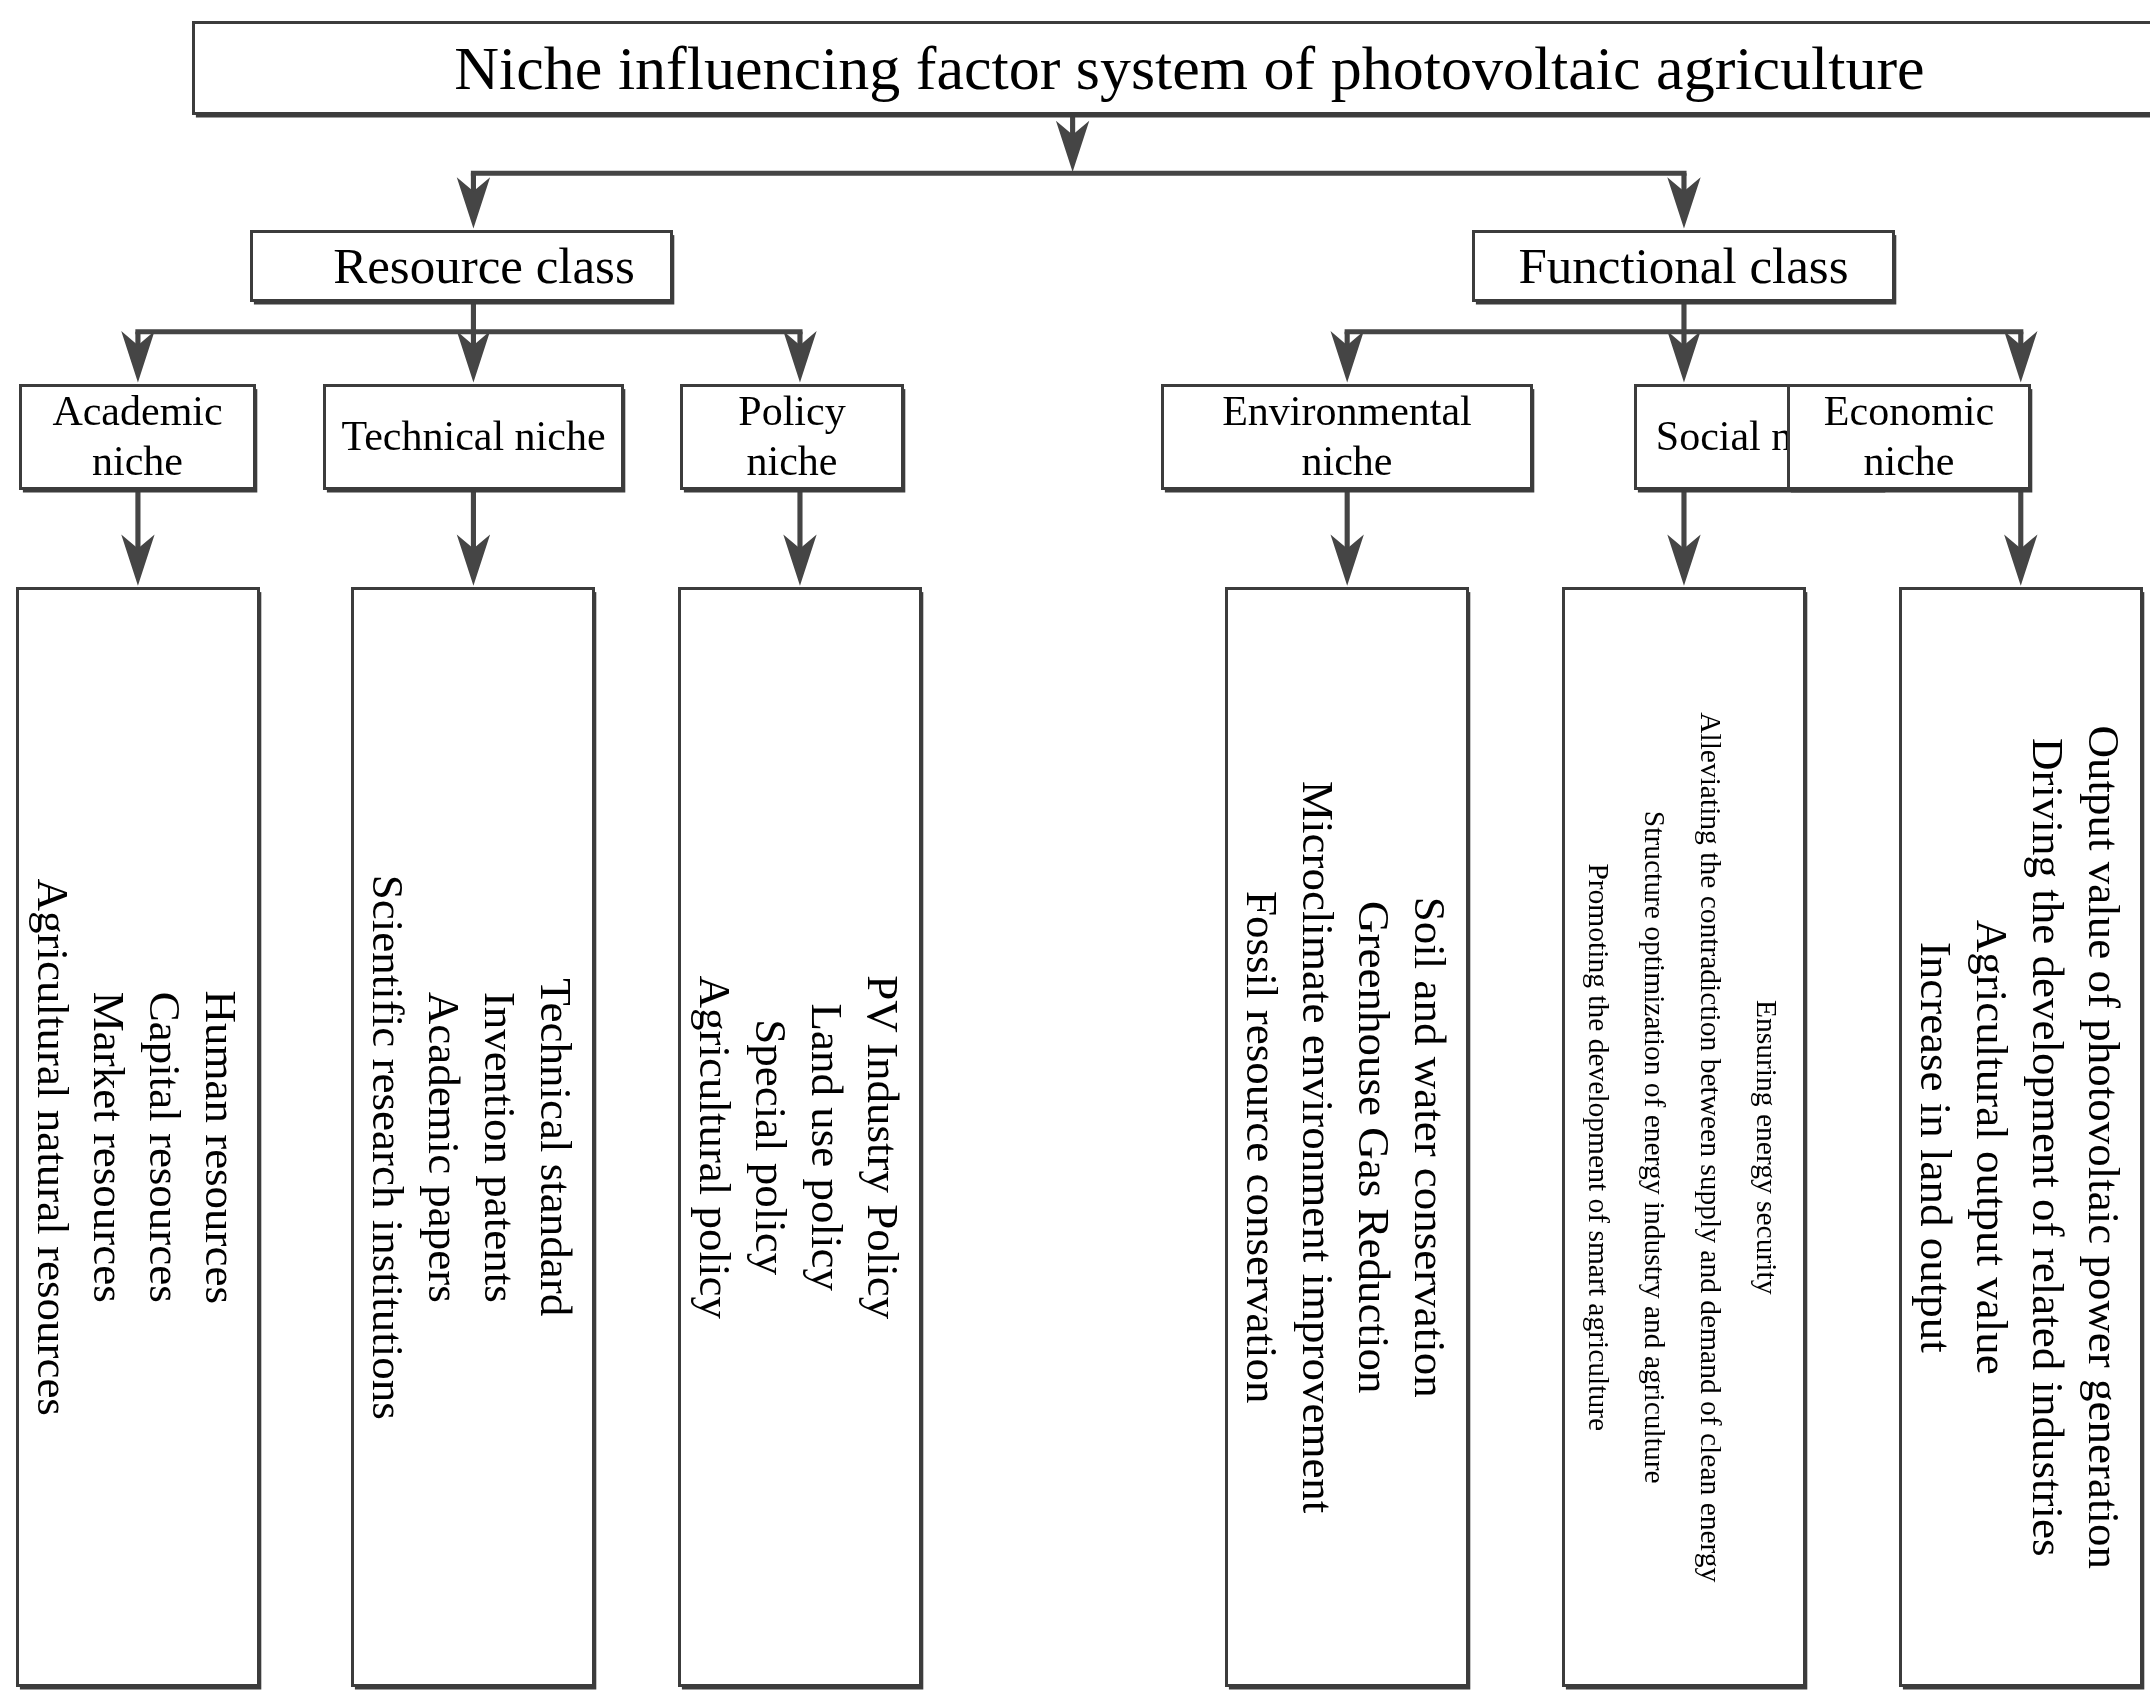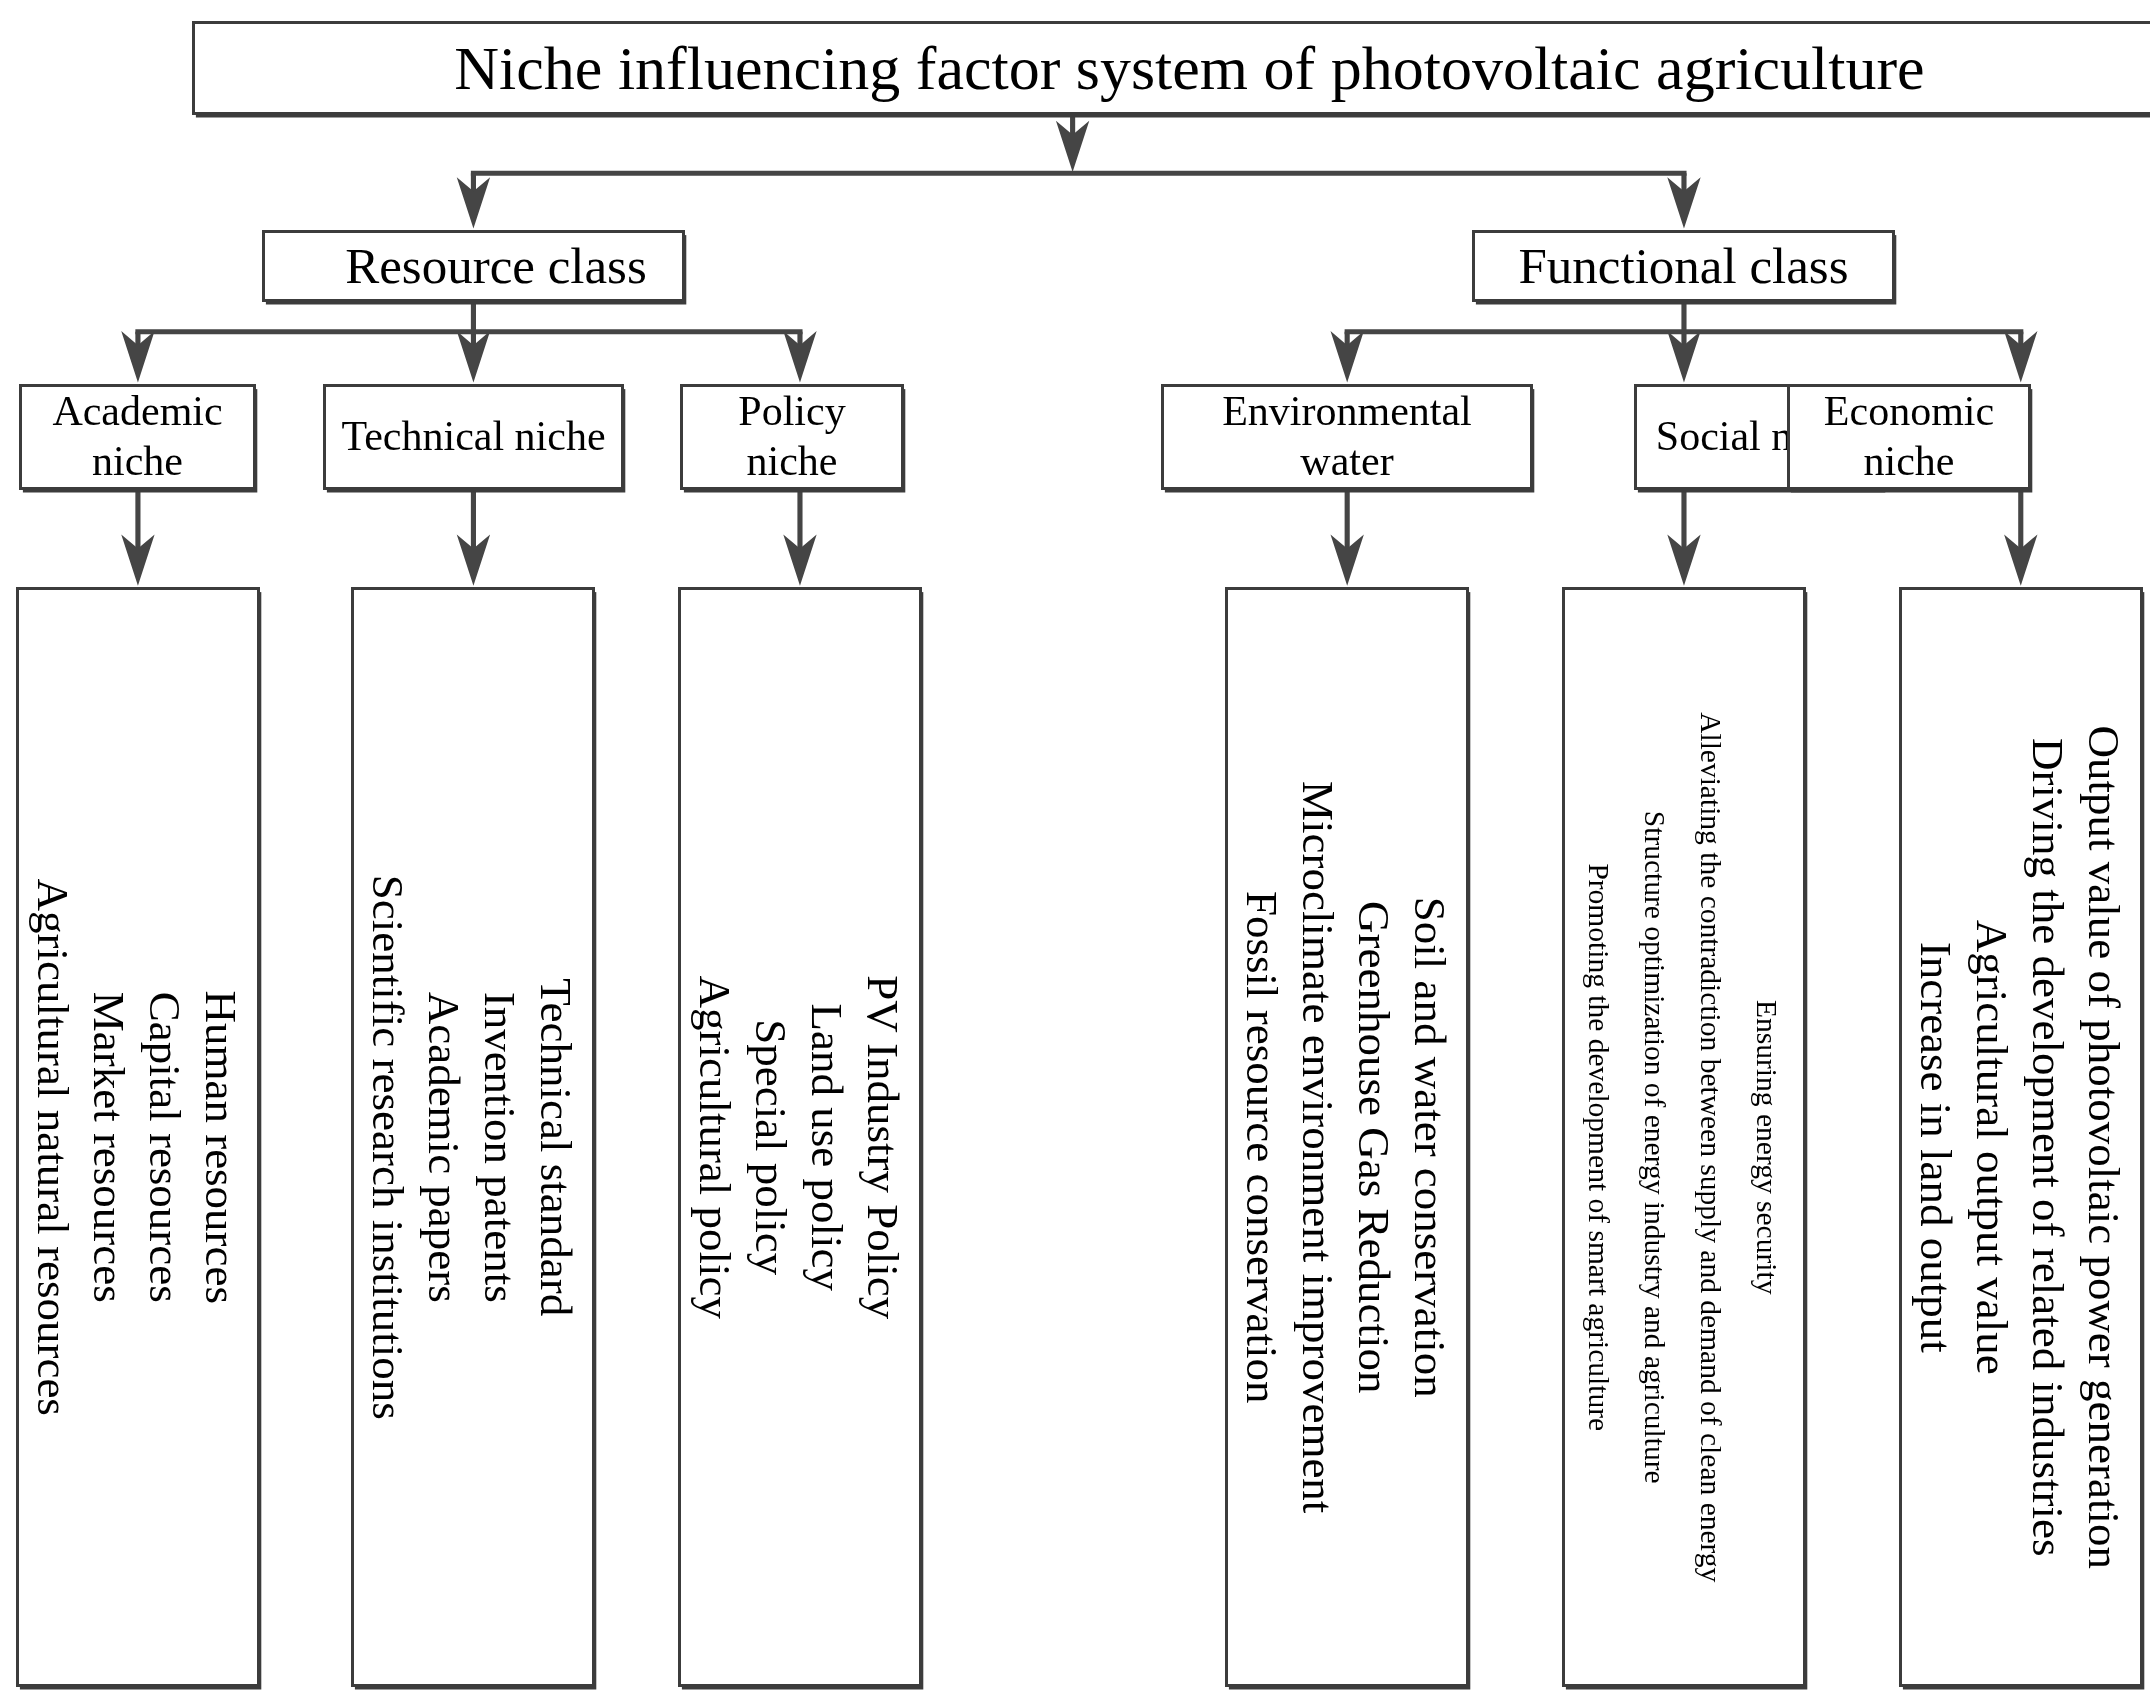--- a/index.html
+++ b/index.html
@@ -122,38 +122,38 @@
       <polygon points="2100,913 2074,833 2100,855 2126,833"></polygon>
       <polygon points="2625,913 2599,833 2625,855 2651,833"></polygon>
       <polygon points="3150,913 3124,833 3150,855 3176,833"></polygon>
     </g>
   </svg>
 
   <div class="box title-box">
     <span>Niche influencing factor system of photovoltaic agriculture</span>
   </div>
 
-  <div class="box cls-box" style="left:262px;padding-left:45px;">
+  <div class="box cls-box" style="left:250px;padding-left:45px;">
     <span>Resource class</span>
   </div>
   <div class="box cls-box" style="left:1472px;">
     <span>Functional class</span>
   </div>
 
   <div class="box niche-box" style="left:19px;width:237px;">
     <span>Academic niche</span>
   </div>
   <div class="box niche-box" style="left:323px;width:301px;">
     <span>Technical niche</span>
   </div>
   <div class="box niche-box" style="left:680px;width:224px;">
     <span>Policy niche</span>
   </div>
   <div class="box niche-box" style="left:1161px;width:372px;">
-    <span>Environmental water</span>
+    <span>Environmental niche</span>
   </div>
   <div class="box niche-box" style="left:1634px;width:250px;">
     <span>Social niche</span>
   </div>
   <div class="box niche-box" style="left:1787px;width:244px;text-align:center;">
     <span>Economic niche</span>
   </div>
 
   <div class="box tall-box" style="left:16px;">
     <div class="rot">

